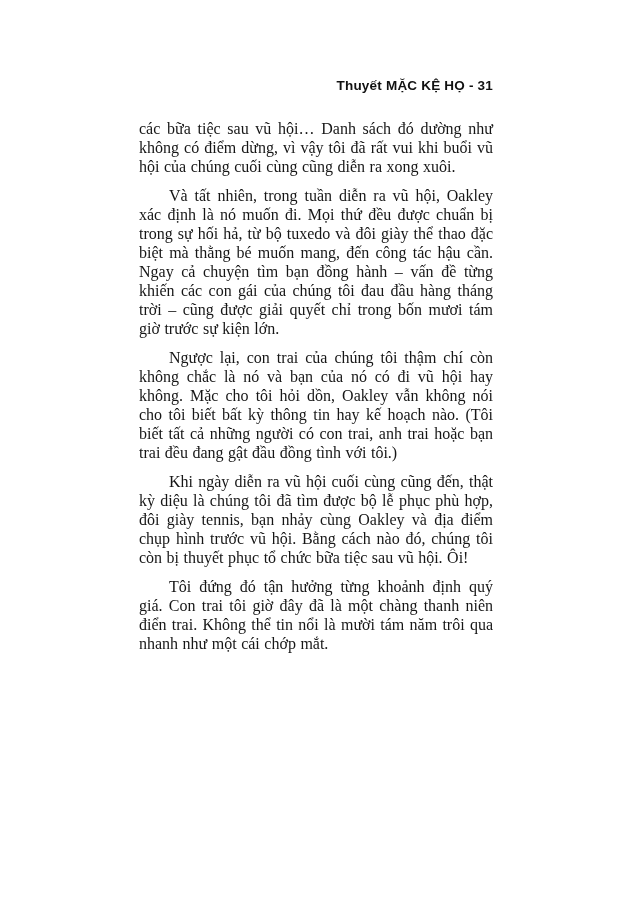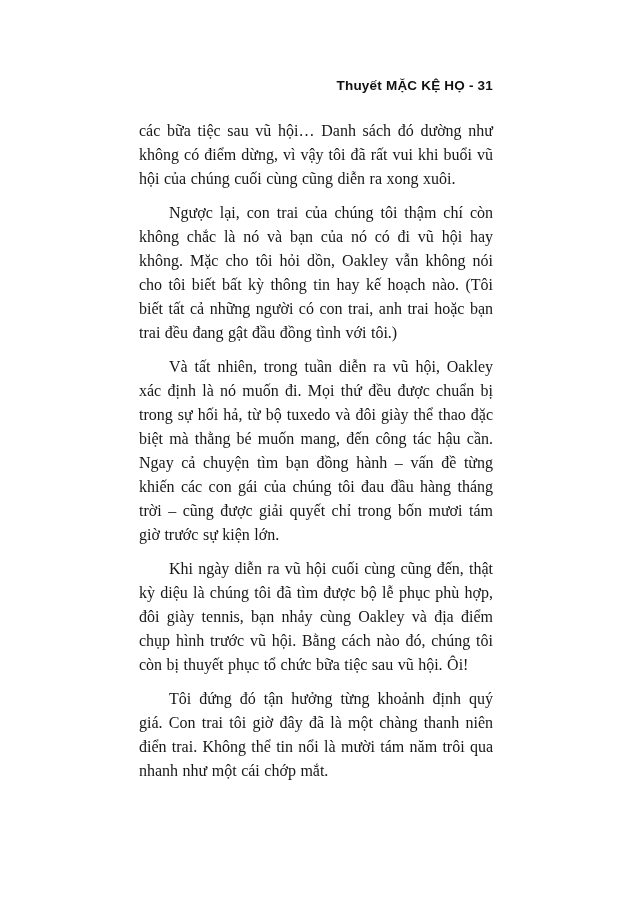--- a/index.html
+++ b/index.html
@@ -24,35 +24,35 @@
     font-family: "Liberation Sans", sans-serif;
     font-weight: bold;
     font-size: 13.5px;
     letter-spacing: 0.2px;
     color: #111111;
     margin-bottom: 26px;
   }
   .body-text p {
     margin: 0 0 10px 0;
     font-size: 16px;
-    line-height: 24px;
+    line-height: 19px;
     text-align: justify;
     text-indent: 30px;
     word-spacing: 0.5px;
   }
   .body-text p.continued {
     text-indent: 0;
   }
 </style>
 </head>
 <body>
 
 <div class="page">
   <div class="running-header">Thuyết MẶC KỆ HỌ - 31</div>
 
   <div class="body-text">
     <p class="continued">các bữa tiệc sau vũ hội… Danh sách đó dường như không có điểm dừng, vì vậy tôi đã rất vui khi buổi vũ hội của chúng cuối cùng cũng diễn ra xong xuôi.</p>
+    <p>Và tất nhiên, trong tuần diễn ra vũ hội, Oakley xác định là nó muốn đi. Mọi thứ đều được chuẩn bị trong sự hối hả, từ bộ tuxedo và đôi giày thể thao đặc biệt mà thằng bé muốn mang, đến công tác hậu cần. Ngay cả chuyện tìm bạn đồng hành – vấn đề từng khiến các con gái của chúng tôi đau đầu hàng tháng trời – cũng được giải quyết chỉ trong bốn mươi tám giờ trước sự kiện lớn.</p>
     <p>Ngược lại, con trai của chúng tôi thậm chí còn không chắc là nó và bạn của nó có đi vũ hội hay không. Mặc cho tôi hỏi dồn, Oakley vẫn không nói cho tôi biết bất kỳ thông tin hay kế hoạch nào. (Tôi biết tất cả những người có con trai, anh trai hoặc bạn trai đều đang gật đầu đồng tình với tôi.)</p>
-    <p>Và tất nhiên, trong tuần diễn ra vũ hội, Oakley xác định là nó muốn đi. Mọi thứ đều được chuẩn bị trong sự hối hả, từ bộ tuxedo và đôi giày thể thao đặc biệt mà thằng bé muốn mang, đến công tác hậu cần. Ngay cả chuyện tìm bạn đồng hành – vấn đề từng khiến các con gái của chúng tôi đau đầu hàng tháng trời – cũng được giải quyết chỉ trong bốn mươi tám giờ trước sự kiện lớn.</p>
     <p>Khi ngày diễn ra vũ hội cuối cùng cũng đến, thật kỳ diệu là chúng tôi đã tìm được bộ lễ phục phù hợp, đôi giày tennis, bạn nhảy cùng Oakley và địa điểm chụp hình trước vũ hội. Bằng cách nào đó, chúng tôi còn bị thuyết phục tổ chức bữa tiệc sau vũ hội. Ôi!</p>
     <p>Tôi đứng đó tận hưởng từng khoảnh định quý giá. Con trai tôi giờ đây đã là một chàng thanh niên điển trai. Không thể tin nổi là mười tám năm trôi qua nhanh như một cái chớp mắt.</p>
   </div>
 </div>
 
 </body></html>

